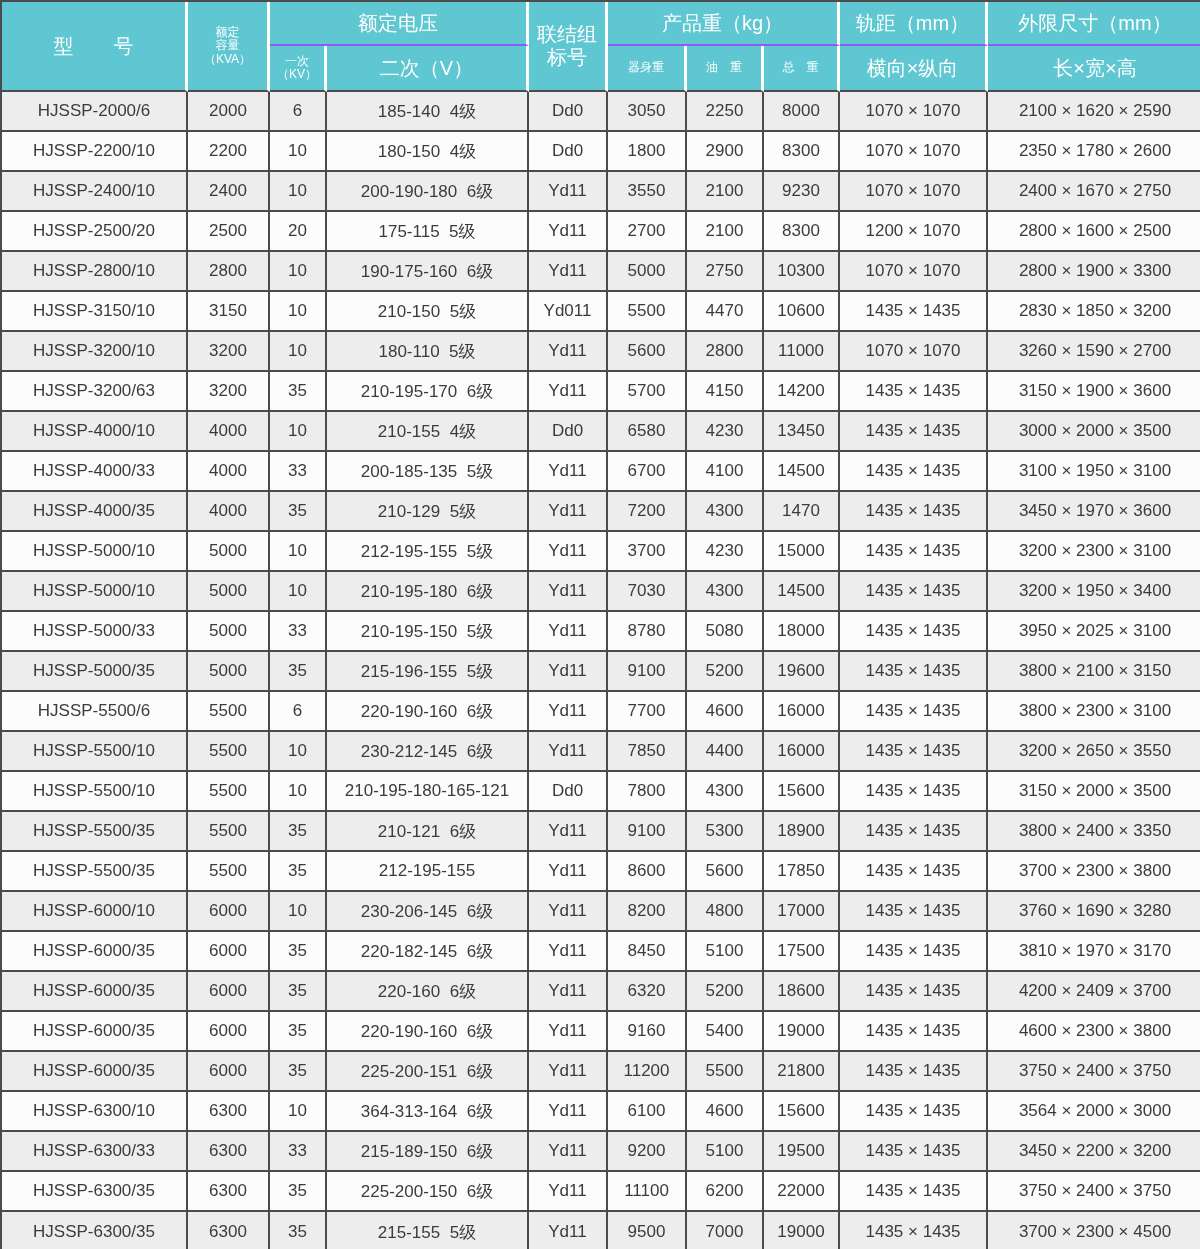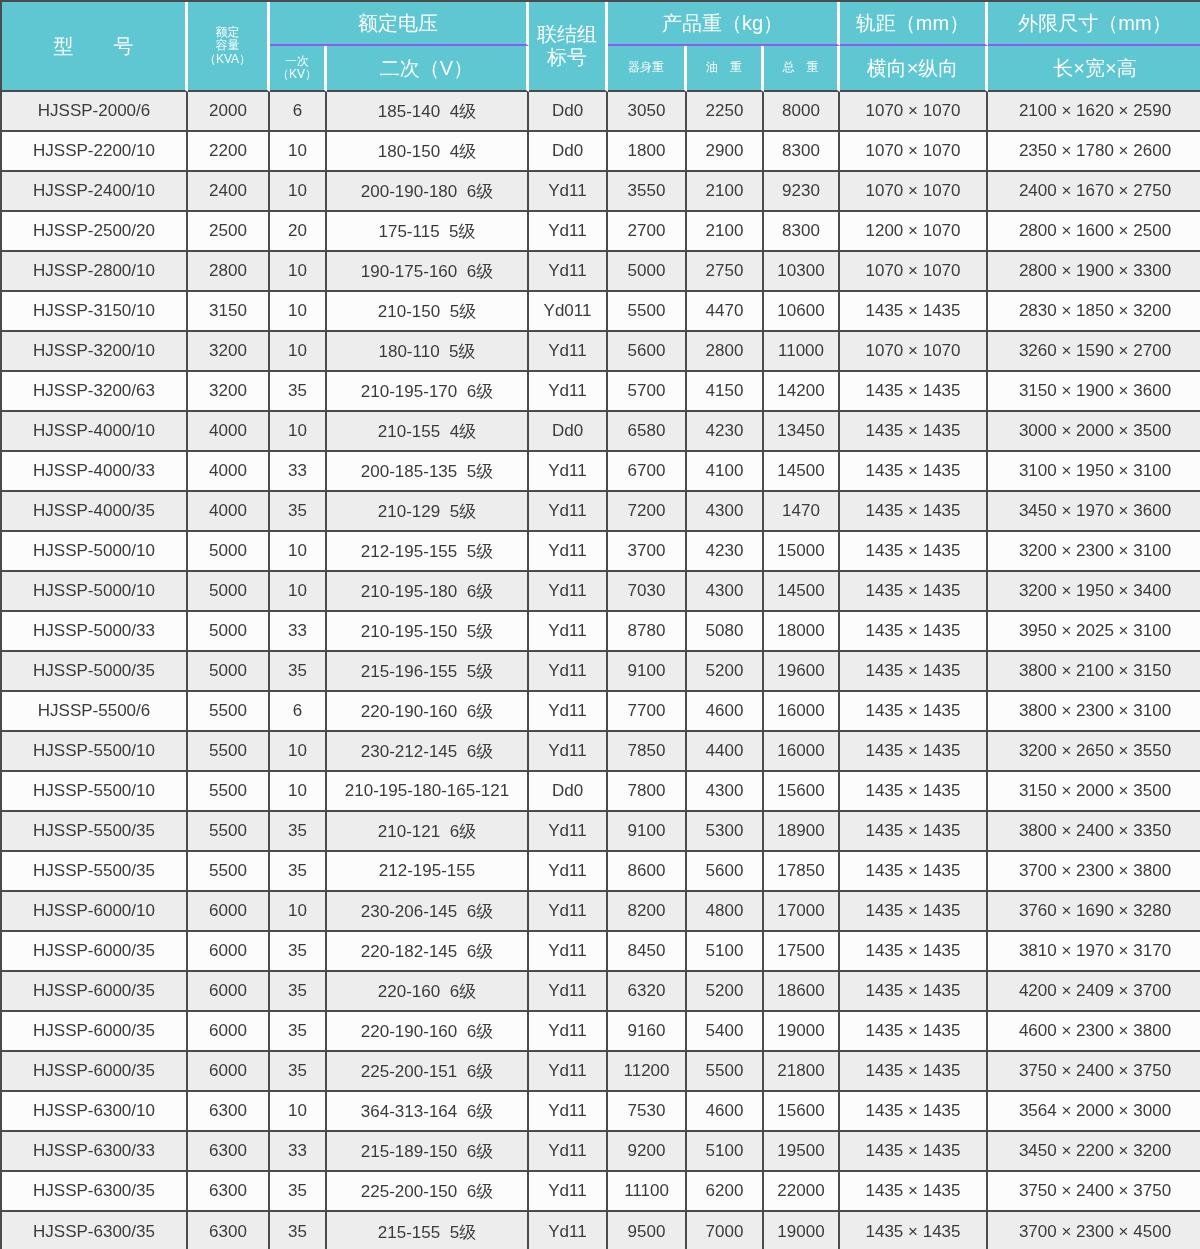--- a/index.html
+++ b/index.html
@@ -404,21 +404,21 @@
           <td>21800</td>
           <td>1435 × 1435</td>
           <td>3750 × 2400 × 3750</td>
         </tr>
         <tr>
           <td>HJSSP-6300/10</td>
           <td>6300</td>
           <td>10</td>
           <td>364-313-164  6级</td>
           <td>Yd11</td>
-          <td>7530</td>
+          <td>6100</td>
           <td>4600</td>
           <td>15600</td>
           <td>1435 × 1435</td>
           <td>3564 × 2000 × 3000</td>
         </tr>
         <tr>
           <td>HJSSP-6300/33</td>
           <td>6300</td>
           <td>33</td>
           <td>215-189-150  6级</td>

